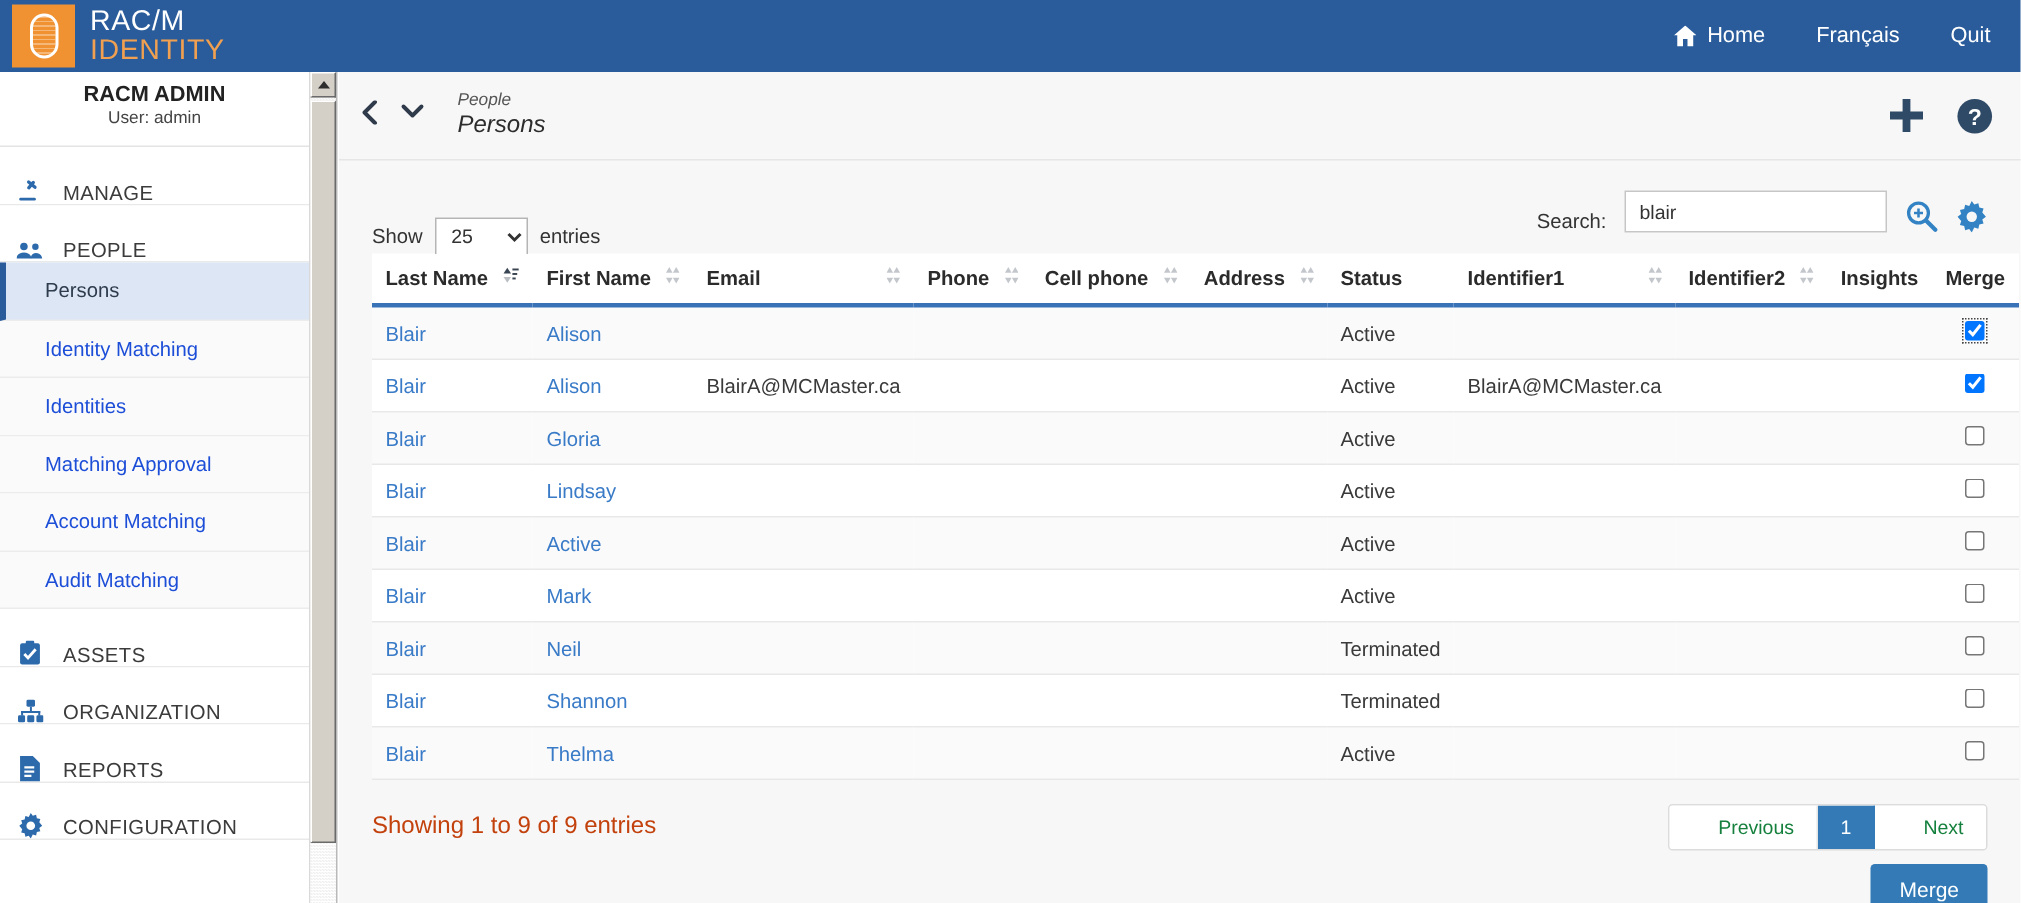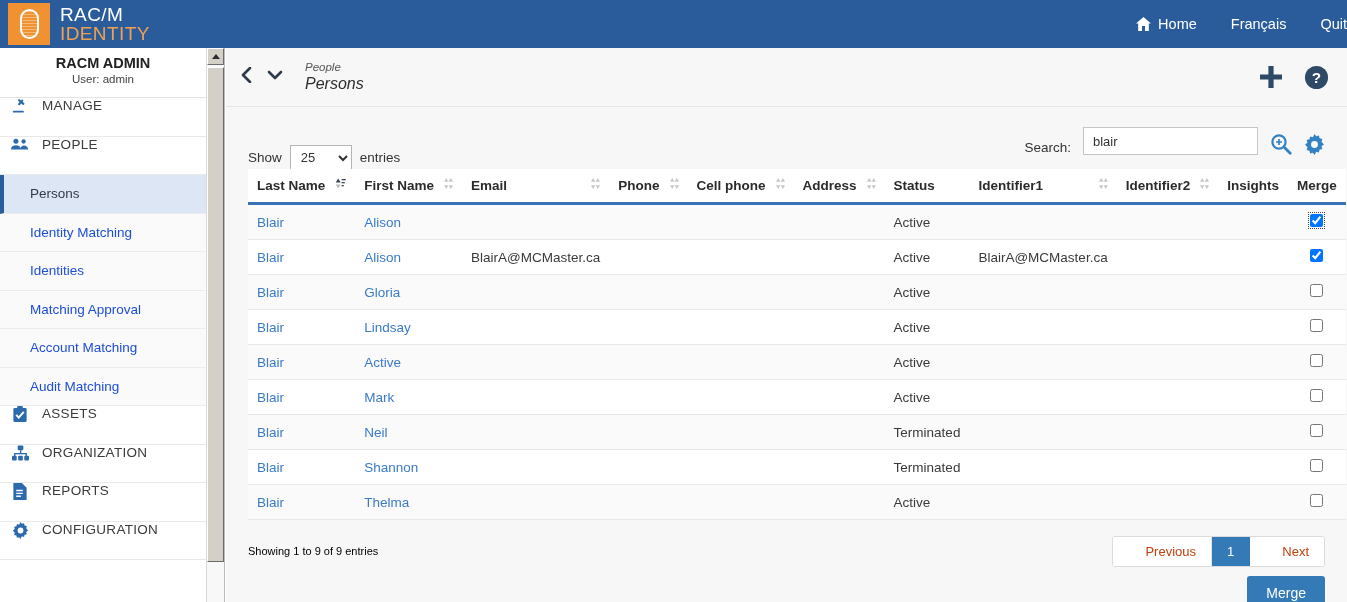--- a/index.html
+++ b/index.html
@@ -23,21 +23,21 @@
     display: flex; align-items: center; justify-content: center;
     margin-right: 10px;
   }
   .logo-oval {
     width: 19px; height: 30px; border: 2px solid #ffffff; border-radius: 10px;
     background: repeating-linear-gradient(#f5b878 0 1px, #f09232 1px 3px);
   }
   .logo-text { line-height: 1.02; }
   .logo-l1 { color: #ffffff; font-size: 19px; letter-spacing: .4px; }
   .logo-l2 { color: #f0a050; font-size: 19px; letter-spacing: .4px; }
-  .topnav { margin-left: auto; display: flex; align-items: center; }
+  .topnav { margin-left: auto; display: flex; align-items: center; padding-right: 20px; }
   .topnav a {
     color: #ffffff; font-size: 14.5px; text-decoration: none;
     margin-left: 34px; display: flex; align-items: center; gap: 7px;
     cursor: pointer;
   }
   .home-icon svg { display: block; }
 
   
   .sidebar {
     position: absolute; top: 48px; left: 0;
@@ -46,21 +46,21 @@
     border-right: 1px solid #d9d9d9;
   }
   .user-block {
     height: 50px; padding-top: 7px; text-align: center;
     border-bottom: 1px solid #e4e4e4;
   }
   .user-name { font-size: 14.5px; font-weight: bold; color: #222; }
   .user-sub { font-size: 11.5px; color: #444; margin-top: 2px; }
 
   .nav-top {
-    display: flex; align-items: flex-start; height: 38.5px;
+    display: flex; align-items: flex-end; height: 38.5px;
     padding-left: 10px; gap: 12px;
     border-bottom: 1px solid #e9e9e9;
     font-size: 13.5px; color: #3b3b3b; letter-spacing: .3px;
     background: #ffffff; cursor: pointer;
   }
   .nav-top .nicon { width: 20px; display: flex; justify-content: center; }
   .nav-sub {
     display: flex; align-items: center; height: 38.5px;
     padding-left: 30px;
     border-bottom: 1px solid #ececec;
@@ -147,29 +147,29 @@
     border-bottom: 1px solid #e8e8e8; vertical-align: middle;
   }
   table.dt tbody tr:nth-child(odd) td { background: #fafafa; }
   table.dt tbody tr:nth-child(even) td { background: #ffffff; }
   td.lnk a { color: #3a7bc8; text-decoration: none; cursor: pointer; }
   td.ck { text-align: center; }
   td.ck input { width: 13px; height: 13px; cursor: pointer; }
   td.ck input.focused { outline: 1px dotted #444; outline-offset: 1px; }
 
   .botrow { display: flex; align-items: center; margin-top: 14px; height: 34px; }
-  .info { font-size: 11px; color: #000000; }
+  .info { font-size: 16px; color: #c2410c; }
   .pager { margin-left: auto; display: flex; border: 1px solid #dcdcdc; border-radius: 3px; overflow: hidden; background: #fff; }
   .pager div {
     padding: 7px 15px; font-size: 13px; color: #555;
     border-right: 1px solid #e4e4e4; cursor: pointer; background: #fff;
   }
   .pager div:last-child { border-right: none; }
   .pager div.cur { background: #337ab7; color: #ffffff; border-right-color: #337ab7; }
-  .pager div.dis { color: #c2410c; padding-left: 32px; }
+  .pager div.dis { color: #15803d; padding-left: 32px; }
 
   .mergerow { display: flex; margin-top: 8px; }
   .btn-merge {
     margin-left: auto; margin-right: 0;
     background: #337ab7; color: #fff; border: none; border-radius: 3px;
     padding: 9px 19px; font-size: 14px; cursor: pointer;
     font-family: "Liberation Sans", sans-serif;
   }
 
   .sort { flex: 0 0 auto; display: inline-block; }

